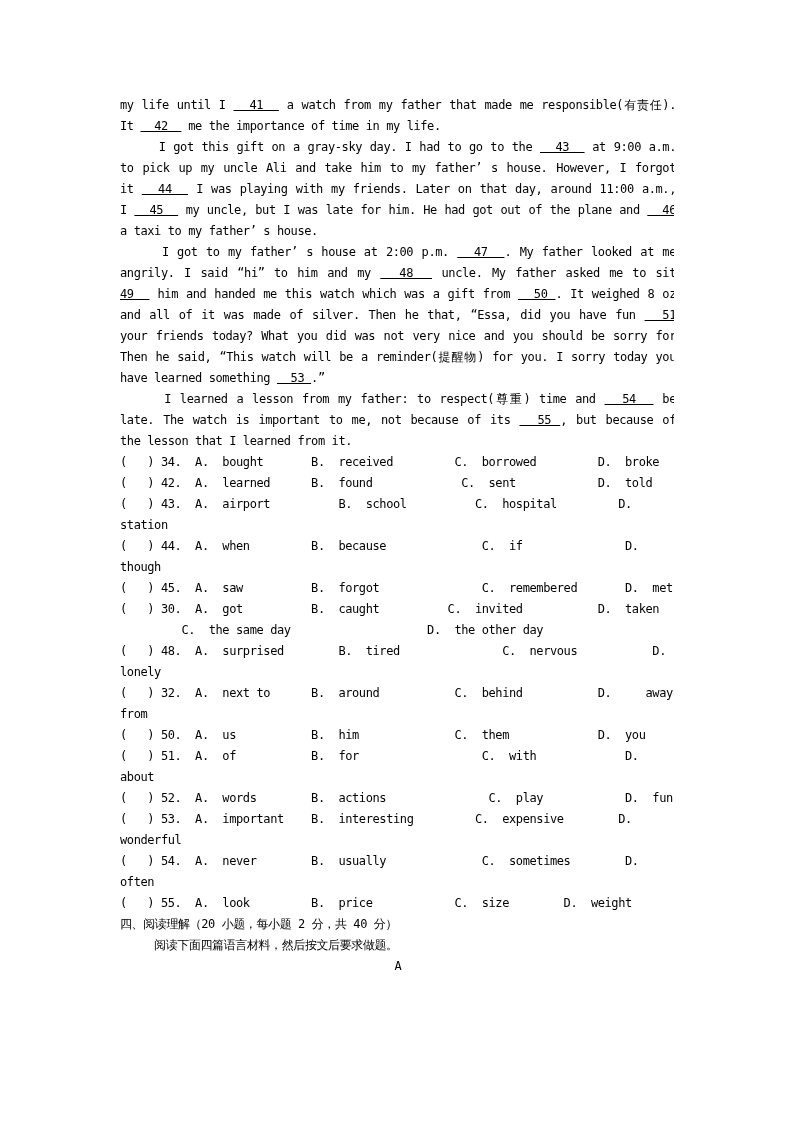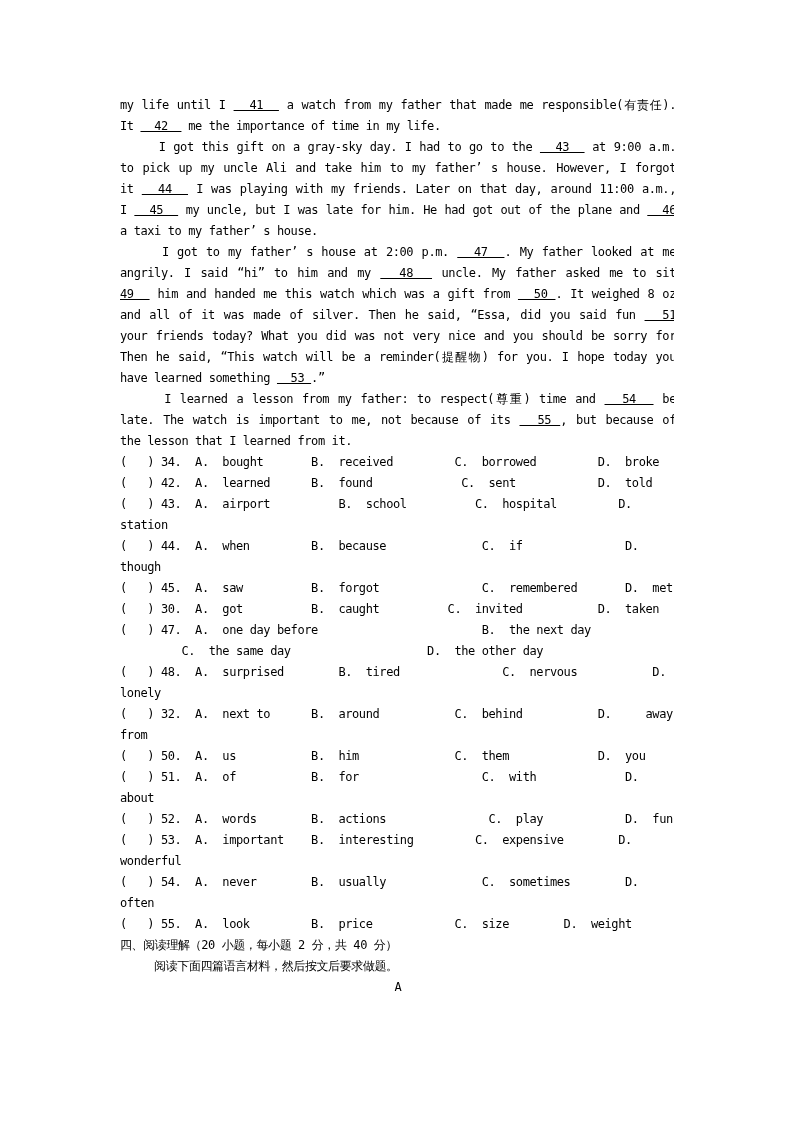--- a/index.html
+++ b/index.html
@@ -40,38 +40,37 @@
         <div class="line j"><span>my life until I </span><span class="blank">&nbsp;&nbsp;41&nbsp;&nbsp;</span><span> a watch from my father that made me responsible(有责任).</span></div>
         <div class="line"><span>It </span><span class="blank">&nbsp;&nbsp;42&nbsp;&nbsp;</span><span> me the importance of time in my life.</span></div>
         <div class="line j"><span>&nbsp;&nbsp;&nbsp;&nbsp;&nbsp;I got this gift on a gray-sky day. I had to go to the </span><span class="blank">&nbsp;&nbsp;43&nbsp;&nbsp;</span><span> at 9:00 a.m.</span></div>
         <div class="line j"><span>to pick up my uncle Ali and take him to my father’ s house. However, I forgot</span></div>
         <div class="line j"><span>it </span><span class="blank">&nbsp;&nbsp;44&nbsp;&nbsp;</span><span> I was playing with my friends. Later on that day, around 11:00 a.m.,</span></div>
         <div class="line j"><span>I </span><span class="blank">&nbsp;&nbsp;45&nbsp;&nbsp;</span><span> my uncle, but I was late for him. He had got out of the plane and </span><span class="blank">&nbsp;&nbsp;46</span></div>
         <div class="line"><span>a taxi to my father’ s house.</span></div>
         <div class="line j"><span>&nbsp;&nbsp;&nbsp;&nbsp;&nbsp;I got to my father’ s house at 2:00 p.m. </span><span class="blank">&nbsp;&nbsp;47&nbsp;&nbsp;</span><span>. My father looked at me</span></div>
         <div class="line j"><span>angrily. I said “hi” to him and my </span><span class="blank">&nbsp;&nbsp;48&nbsp;&nbsp;</span><span> uncle. My father asked me to sit</span></div>
         <div class="line j"><span class="blank">49&nbsp;&nbsp;</span><span> him and handed me this watch which was a gift from </span><span class="blank">&nbsp;&nbsp;50&nbsp;</span><span>. It weighed 8 oz</span></div>
-        <div class="line j"><span>and all of it was made of silver. Then he said, “Essa, did you said fun </span><span class="blank">&nbsp;&nbsp;51</span></div>
+        <div class="line j"><span>and all of it was made of silver. Then he that, “Essa, did you have fun </span><span class="blank">&nbsp;&nbsp;51</span></div>
         <div class="line j"><span>your friends today? What you did was not very nice and you should be sorry for</span></div>
-        <div class="line j"><span>Then he said, “This watch will be a reminder(提醒物) for you. I hope today you</span></div>
+        <div class="line j"><span>Then he said, “This watch will be a reminder(提醒物) for you. I sorry today you</span></div>
         <div class="line"><span>have learned something </span><span class="blank">&nbsp;&nbsp;53&nbsp;</span><span>.”</span></div>
         <div class="line j"><span>&nbsp;&nbsp;&nbsp;&nbsp;&nbsp;I learned a lesson from my father: to respect(尊重) time and </span><span class="blank">&nbsp;&nbsp;54&nbsp;&nbsp;</span><span> be</span></div>
         <div class="line j"><span>late. The watch is important to me, not because of its </span><span class="blank">&nbsp;&nbsp;55&nbsp;</span><span>, but because of</span></div>
         <div class="line"><span>the lesson that I learned from it.</span></div>
       </div>
     <div id="questions">
         <div class="line pre">(   ) 34.  A.  bought       B.  received         C.  borrowed         D.  broke</div>
         <div class="line pre">(   ) 42.  A.  learned      B.  found             C.  sent            D.  told</div>
         <div class="line pre">(   ) 43.  A.  airport          B.  school          C.  hospital         D.</div>
         <div class="line pre">station</div>
         <div class="line pre">(   ) 44.  A.  when         B.  because              C.  if               D.</div>
         <div class="line pre">though</div>
         <div class="line pre">(   ) 45.  A.  saw          B.  forgot               C.  remembered       D.  met</div>
         <div class="line pre">(   ) 30.  A.  got          B.  caught          C.  invited           D.  taken</div>
-        <div class="line pre">(   ) 47.  A.  one day before                        B.  the next day</div>
         <div class="line pre">         C.  the same day                    D.  the other day</div>
         <div class="line pre">(   ) 48.  A.  surprised        B.  tired               C.  nervous           D.</div>
         <div class="line pre">lonely</div>
         <div class="line pre">(   ) 32.  A.  next to      B.  around           C.  behind           D.     away</div>
         <div class="line pre">from</div>
         <div class="line pre">(   ) 50.  A.  us           B.  him              C.  them             D.  you</div>
         <div class="line pre">(   ) 51.  A.  of           B.  for                  C.  with             D.</div>
         <div class="line pre">about</div>
         <div class="line pre">(   ) 52.  A.  words        B.  actions               C.  play            D.  fun</div>
         <div class="line pre">(   ) 53.  A.  important    B.  interesting         C.  expensive        D.</div>

